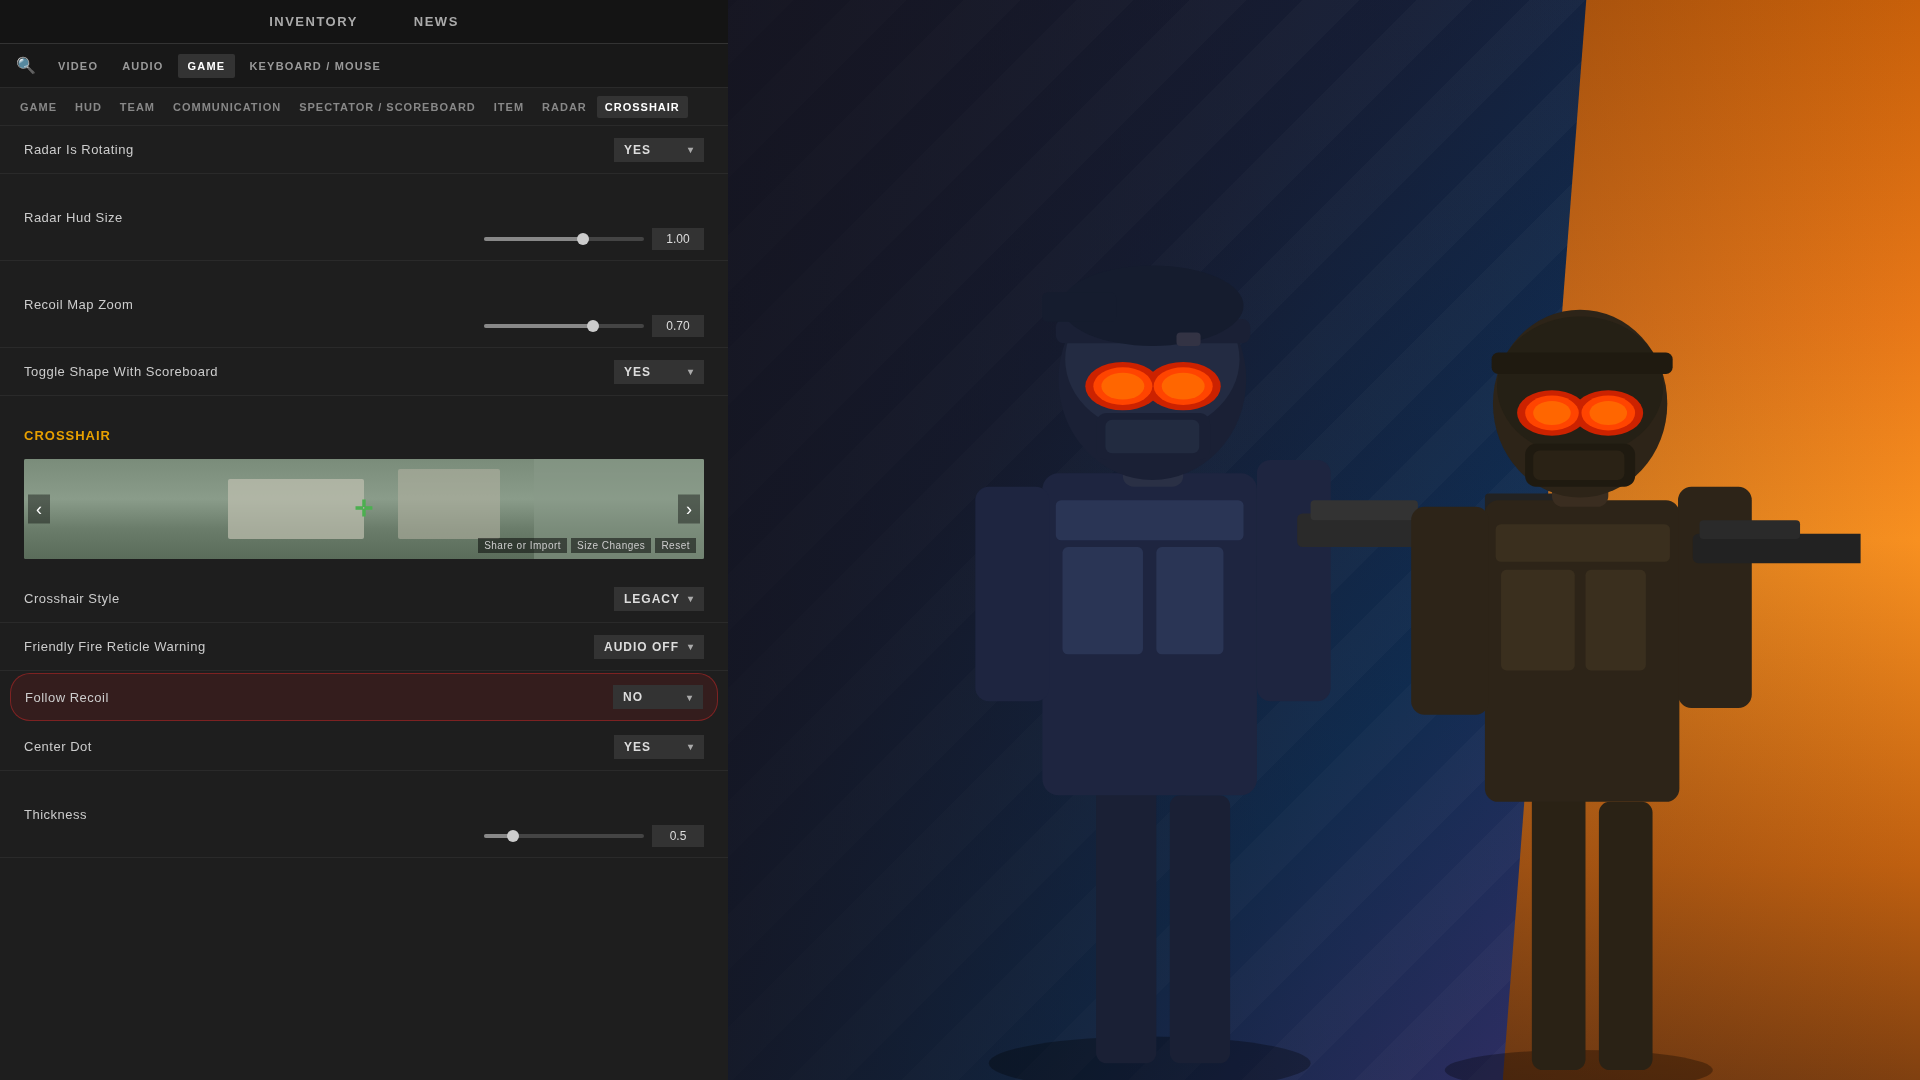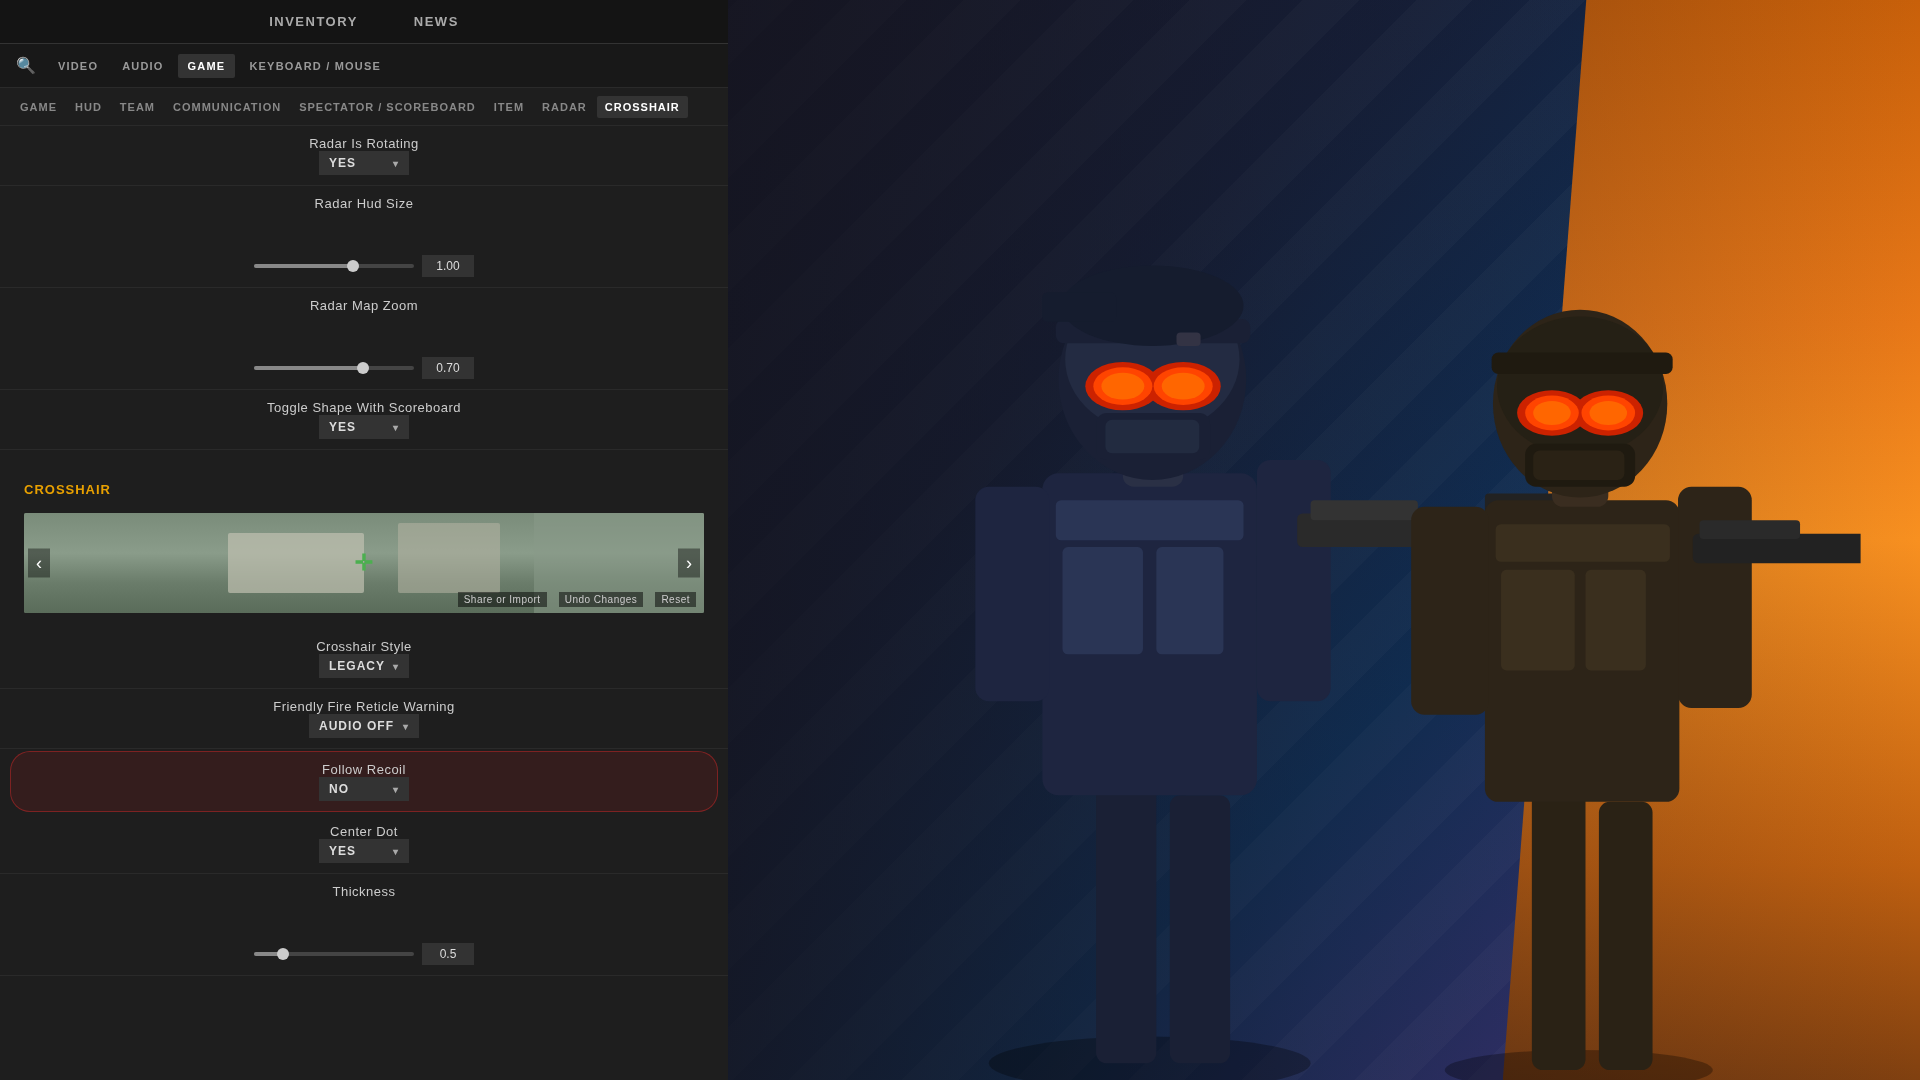--- a/index.html
+++ b/index.html
@@ -125,21 +125,20 @@
 
     
     .setting-row {
       display: flex;
       align-items: center;
       justify-content: space-between;
       padding: 10px 24px;
       border-bottom: 1px solid #2a2a2a;
       min-height: 48px;
       background: #1e1e1e;
-      flex-direction: column;
     }
 
     .setting-label {
       color: #ccc;
       font-size: 13px;
       letter-spacing: 0.5px;
     }
 
     .setting-control {
       display: flex;
@@ -274,21 +273,21 @@
       font-size: 22px;
       font-weight: bold;
       line-height: 1;
     }
 
     .crosshair-actions {
       position: absolute;
       bottom: 6px;
       right: 8px;
       display: flex;
-      gap: 12px;
+      gap: 4px;
     }
 
     .crosshair-action-btn {
       background: rgba(0,0,0,0.5);
       border: none;
       color: #ccc;
       font-size: 10px;
       padding: 2px 6px;
       cursor: pointer;
       letter-spacing: 0.5px;
@@ -401,21 +400,21 @@
       <div class="setting-control slider-container">
         <div class="slider-track">
           <div class="slider-fill" style="width: 62%;"></div>
           <div class="slider-thumb" style="left: calc(62% - 6px);"></div>
         </div>
         <input class="slider-value" type="text" value="1.00" style="">
       </div>
     </div>
 
     <div class="setting-row">
-      <span class="setting-label">Radar Map Zoom</span>
+      <span class="setting-label">Recoil Map Zoom</span>
       <div class="setting-control slider-container">
         <div class="slider-track">
           <div class="slider-fill" style="width: 68%;"></div>
           <div class="slider-thumb" style="left: calc(68% - 6px);"></div>
         </div>
         <input class="slider-value" type="text" value="0.70" style="">
       </div>
     </div>
 
     <div class="setting-row">
@@ -438,21 +437,21 @@
         <div style="position:absolute;top:0;left:0;width:100%;height:100%;background: linear-gradient(to bottom, #7a8c7a 0%, #8a9c8a 40%, #6a7c6a 70%, #5a6c5a 100%);"></div>
         <div style="position:absolute;top:20%;left:30%;width:20%;height:60%;background:#c0c0b0;opacity:0.7;border-radius:2px;"></div>
         <div style="position:absolute;top:10%;left:55%;width:15%;height:70%;background:#b0b0a0;opacity:0.6;border-radius:2px;"></div>
         <div style="position:absolute;top:0;right:0;width:25%;height:100%;background:#88998888;"></div>
       </div>
       <button class="crosshair-arrow-left">‹</button>
       <button class="crosshair-arrow-right">›</button>
       <div class="crosshair-center">✛</div>
       <div class="crosshair-actions">
         <button class="crosshair-action-btn">Share or Import</button>
-        <button class="crosshair-action-btn">Undo Changes</button>
+        <button class="crosshair-action-btn">Size Changes</button>
         <button class="crosshair-action-btn">Reset</button>
       </div>
     </div>
 
     <div class="setting-row">
       <span class="setting-label">Crosshair Style</span>
       <div class="setting-control">
         <button class="dropdown-btn">
           <span>LEGACY</span>
           <span class="dropdown-arrow">▾</span>

